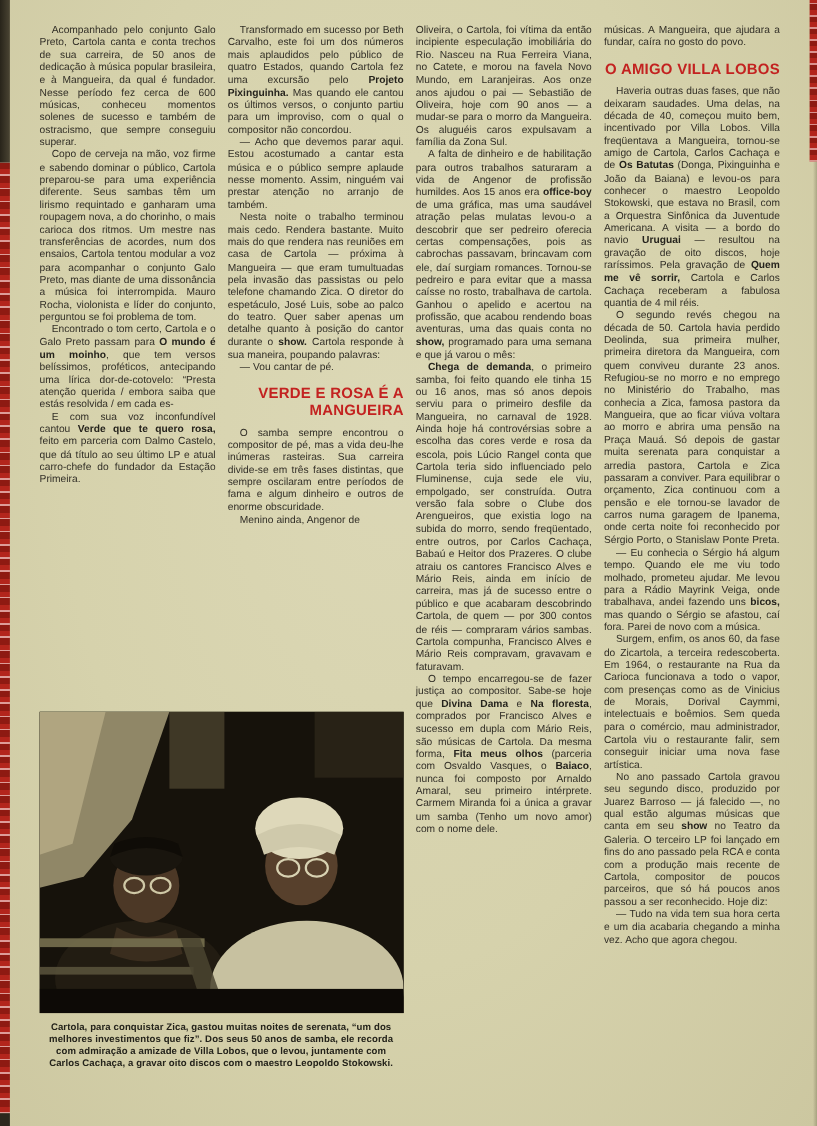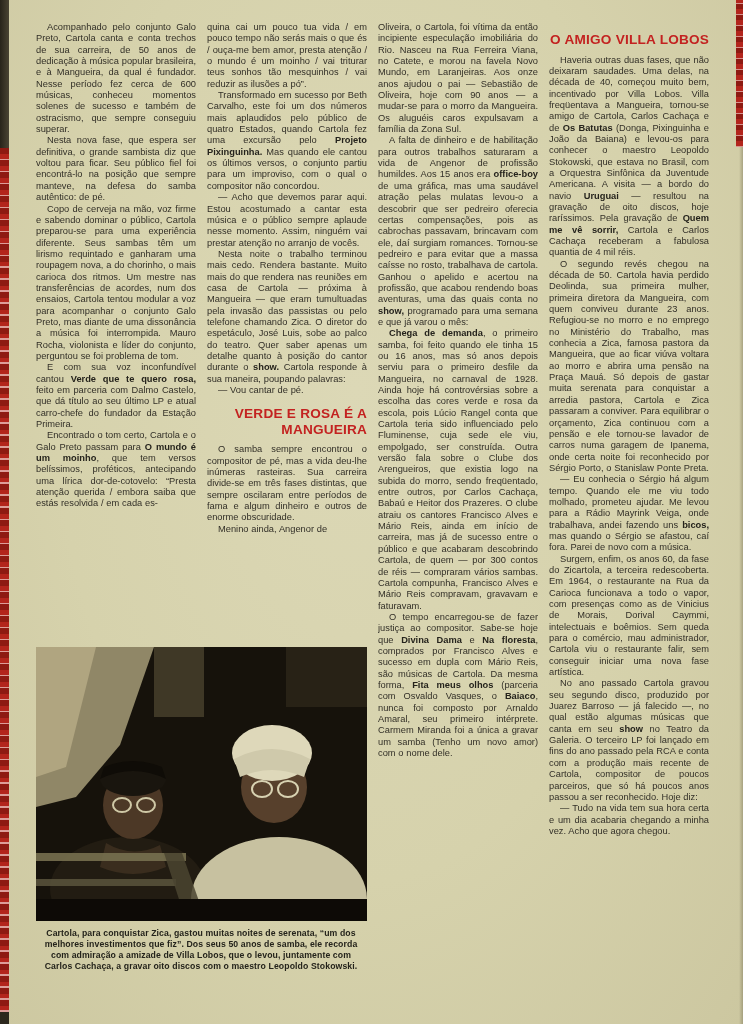--- a/index.html
+++ b/index.html
@@ -48,29 +48,27 @@
   <div class="edge-right">
     <div class="red-band"></div>
     <div class="shade"></div>
   </div>
 
   <div class="main">
     <div class="colgroup-left">
       <div class="two-cols">
         <div class="col">
             <p class="para body"><span>Acompanhado pelo conjunto Galo Preto, Cartola canta e conta trechos de sua carreira, de 50 anos de dedicação à música popular brasileira, e à Mangueira, da qual é fundador. Nesse período fez cerca de 600 músicas, conheceu momentos solenes de sucesso e também de ostracismo, que sempre conseguiu superar.</span></p>
-            <p class="para body"><span>Nesta nova fase, que espera ser definitiva, o grande sambista diz que voltou para ficar. Seu público fiel foi encontrá-lo na posição que sempre manteve, na defesa do samba autêntico: de pé.</span></p>
             <p class="para body"><span>Copo de cerveja na mão, voz firme e sabendo dominar o público, Cartola preparou-se para uma experiência diferente. Seus sambas têm um lirismo requintado e ganharam uma roupagem nova, a do chorinho, o mais carioca dos ritmos. Um mestre nas transferências de acordes, num dos ensaios, Cartola tentou modular a voz para acompanhar o conjunto Galo Preto, mas diante de uma dissonância a música foi interrompida. Mauro Rocha, violonista e líder do conjunto, perguntou se foi problema de tom.</span></p>
+            <p class="para body"><span>Encontrado o tom certo, Cartola e o Galo Preto passam para </span><b>O mundo é um moinho</b><span>, que tem versos belíssimos, proféticos, antecipando uma lírica dor-de-cotovelo: “Presta atenção querida / embora saiba que estás resolvida / em cada es-</span></p>
             <p class="para body"><span>E com sua voz inconfundível cantou </span><b>Verde que te quero rosa,</b><span> feito em parceria com Dalmo Castelo, que dá título ao seu último LP e atual carro-chefe do fundador da Estação Primeira.</span></p>
-            <p class="para body"><span>Encontrado o tom certo, Cartola e o Galo Preto passam para </span><b>O mundo é um moinho</b><span>, que tem versos belíssimos, proféticos, antecipando uma lírica dor-de-cotovelo: “Presta atenção querida / embora saiba que estás resolvida / em cada es-</span></p>
           </div>
         <div class="col">
-            <p class="para body noindent"><span>quina cai um pouco tua vida / em pouco tempo não serás mais o que és / ouça-me bem amor, presta atenção / o mundo é um moinho / vai triturar teus sonhos tão mesquinhos / vai reduzir as ilusões a pó”.</span></p>
             <p class="para body"><span>Transformado em sucesso por Beth Carvalho, este foi um dos números mais aplaudidos pelo público de quatro Estados, quando Cartola fez uma excursão pelo </span><b>Projeto Pixinguinha.</b><span> Mas quando ele cantou os últimos versos, o conjunto partiu para um improviso, com o qual o compositor não concordou.</span></p>
-            <p class="para body"><span>— Acho que devemos parar aqui. Estou acostumado a cantar esta música e o público sempre aplaude nesse momento. Assim, ninguém vai prestar atenção no arranjo de vocês.</span></p>
+            <p class="para body"><span>— Acho que devemos parar aqui. Estou acostumado a cantar esta música e o público sempre aplaude nesse momento. Assim, ninguém vai prestar atenção no arranjo de também.</span></p>
             <p class="para body"><span>Nesta noite o trabalho terminou mais cedo. Rendera bastante. Muito mais do que rendera nas reuniões em casa de Cartola — próxima à Mangueira — que eram tumultuadas pela invasão das passistas ou pelo telefone chamando Zica. O diretor do espetáculo, José Luis, sobe ao palco do teatro. Quer saber apenas um detalhe quanto à posição do cantor durante o </span><b>show.</b><span> Cartola responde à sua maneira, poupando palavras:</span></p>
             <p class="para body"><span>— Vou cantar de pé.</span></p>
             <p class="para heading"><span>VERDE E ROSA É A MANGUEIRA</span></p>
             <p class="para body"><span>O samba sempre encontrou o compositor de pé, mas a vida deu-lhe inúmeras rasteiras. Sua carreira divide-se em três fases distintas, que sempre oscilaram entre períodos de fama e algum dinheiro e outros de enorme obscuridade.</span></p>
             <p class="para body"><span>Menino ainda, Angenor de</span></p>
           </div>
       </div>
 
       <div class="photo">
         <svg width="331" height="274" viewBox="0 0 331 274" xmlns="http://www.w3.org/2000/svg">
@@ -105,20 +103,21 @@
       <p class="caption">Cartola, para conquistar Zica, gastou muitas noites de serenata, “um dos melhores investimentos que fiz”. Dos seus 50 anos de samba, ele recorda com admiração a amizade de Villa Lobos, que o levou, juntamente com Carlos Cachaça, a gravar oito discos com o maestro Leopoldo Stokowski.</p>
     </div>
 
     <div class="col-full">
         <p class="para body noindent"><span>Oliveira, o Cartola, foi vítima da então incipiente especulação imobiliária do Rio. Nasceu na Rua Ferreira Viana, no Catete, e morou na favela Novo Mundo, em Laranjeiras. Aos onze anos ajudou o pai — Sebastião de Oliveira, hoje com 90 anos — a mudar-se para o morro da Mangueira. Os aluguéis caros expulsavam a família da Zona Sul.</span></p>
         <p class="para body"><span>A falta de dinheiro e de habilitação para outros trabalhos saturaram a vida de Angenor de profissão humildes. Aos 15 anos era </span><b>office-boy</b><span> de uma gráfica, mas uma saudável atração pelas mulatas levou-o a descobrir que ser pedreiro oferecia certas compensações, pois as cabrochas passavam, brincavam com ele, daí surgiam romances. Tornou-se pedreiro e para evitar que a massa caísse no rosto, trabalhava de cartola. Ganhou o apelido e acertou na profissão, que acabou rendendo boas aventuras, uma das quais conta no </span><b>show,</b><span> programado para uma semana e que já varou o mês:</span></p>
         <p class="para body"><b>Chega de demanda</b><span>, o primeiro samba, foi feito quando ele tinha 15 ou 16 anos, mas só anos depois serviu para o primeiro desfile da Mangueira, no carnaval de 1928. Ainda hoje há controvérsias sobre a escolha das cores verde e rosa da escola, pois Lúcio Rangel conta que Cartola teria sido influenciado pelo Fluminense, cuja sede ele viu, empolgado, ser construída. Outra versão fala sobre o Clube dos Arengueiros, que existia logo na subida do morro, sendo freqüentado, entre outros, por Carlos Cachaça, Babaú e Heitor dos Prazeres. O clube atraiu os cantores Francisco Alves e Mário Reis, ainda em início de carreira, mas já de sucesso entre o público e que acabaram descobrindo Cartola, de quem — por 300 contos de réis — compraram vários sambas. Cartola compunha, Francisco Alves e Mário Reis compravam, gravavam e faturavam.</span></p>
         <p class="para body"><span>O tempo encarregou-se de fazer justiça ao compositor. Sabe-se hoje que </span><b>Divina Dama</b><span> e </span><b>Na floresta</b><span>, comprados por Francisco Alves e sucesso em dupla com Mário Reis, são músicas de Cartola. Da mesma forma, </span><b>Fita meus olhos</b><span> (parceria com Osvaldo Vasques, o </span><b>Baiaco</b><span>, nunca foi composto por Arnaldo Amaral, seu primeiro intérprete. Carmem Miranda foi a única a gravar um samba (Tenho um novo amor) com o nome dele.</span></p>
       </div>
     <div class="col-full">
+        <p class="para body noindent"><span>músicas. A Mangueira, que ajudara a fundar, caíra no gosto do povo.</span></p>
         <p class="para heading"><span>O AMIGO VILLA LOBOS</span></p>
         <p class="para body"><span>Haveria outras duas fases, que não deixaram saudades. Uma delas, na década de 40, começou muito bem, incentivado por Villa Lobos. Villa freqüentava a Mangueira, tornou-se amigo de Cartola, Carlos Cachaça e de </span><b>Os Batutas</b><span> (Donga, Pixinguinha e João da Baiana) e levou-os para conhecer o maestro Leopoldo Stokowski, que estava no Brasil, com a Orquestra Sinfônica da Juventude Americana. A visita — a bordo do navio </span><b>Uruguai</b><span> — resultou na gravação de oito discos, hoje raríssimos. Pela gravação de </span><b>Quem me vê sorrir,</b><span> Cartola e Carlos Cachaça receberam a fabulosa quantia de 4 mil réis.</span></p>
         <p class="para body"><span>O segundo revés chegou na década de 50. Cartola havia perdido Deolinda, sua primeira mulher, primeira diretora da Mangueira, com quem conviveu durante 23 anos. Refugiou-se no morro e no emprego no Ministério do Trabalho, mas conhecia a Zica, famosa pastora da Mangueira, que ao ficar viúva voltara ao morro e abrira uma pensão na Praça Mauá. Só depois de gastar muita serenata para conquistar a arredia pastora, Cartola e Zica passaram a conviver. Para equilibrar o orçamento, Zica continuou com a pensão e ele tornou-se lavador de carros numa garagem de Ipanema, onde certa noite foi reconhecido por Sérgio Porto, o Stanislaw Ponte Preta.</span></p>
         <p class="para body"><span>— Eu conhecia o Sérgio há algum tempo. Quando ele me viu todo molhado, prometeu ajudar. Me levou para a Rádio Mayrink Veiga, onde trabalhava, andei fazendo uns </span><b>bicos,</b><span> mas quando o Sérgio se afastou, caí fora. Parei de novo com a música.</span></p>
         <p class="para body"><span>Surgem, enfim, os anos 60, da fase do Zicartola, a terceira redescoberta. Em 1964, o restaurante na Rua da Carioca funcionava a todo o vapor, com presenças como as de Vinicius de Morais, Dorival Caymmi, intelectuais e boêmios. Sem queda para o comércio, mau administrador, Cartola viu o restaurante falir, sem conseguir iniciar uma nova fase artística.</span></p>
         <p class="para body"><span>No ano passado Cartola gravou seu segundo disco, produzido por Juarez Barroso — já falecido —, no qual estão algumas músicas que canta em seu </span><b>show</b><span> no Teatro da Galeria. O terceiro LP foi lançado em fins do ano passado pela RCA e conta com a produção mais recente de Cartola, compositor de poucos parceiros, que só há poucos anos passou a ser reconhecido. Hoje diz:</span></p>
         <p class="para body"><span>— Tudo na vida tem sua hora certa e um dia acabaria chegando a minha vez. Acho que agora chegou.</span></p>
       </div>
   </div>
 

